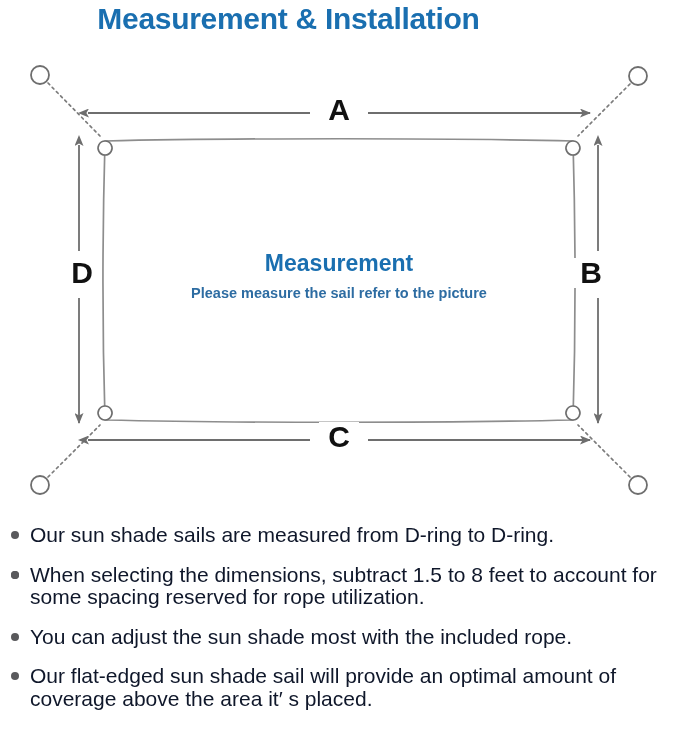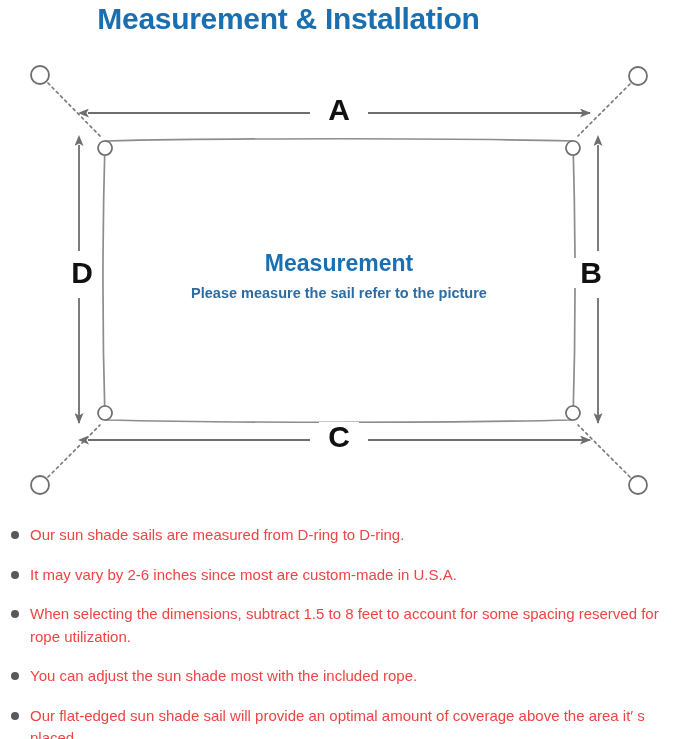--- a/index.html
+++ b/index.html
@@ -85,23 +85,23 @@
     position: absolute;
     left: 0;
     top: 524px;
     width: 679px;
   }
   .note {
     position: relative;
     padding-left: 30px;
     padding-right: 4px;
     margin-bottom: 17px;
-    font-size: 15px;
+    font-size: 21px;
     line-height: 22.5px;
-    color: #ef4444;
+    color: #0f172a;
   }
   .note:last-child { margin-bottom: 0; }
   .note .dot {
     position: absolute;
     left: 11px;
     top: 7px;
     width: 8px;
     height: 8px;
     border-radius: 50%;
     background: #59595c;
@@ -178,21 +178,20 @@
   </div>
 </div>
 
 <div id="notes">
   <div class="note">
     <span class="dot"></span>
     <span>Our sun shade sails are measured from D-ring to D-ring.</span>
   </div>
   <div class="note">
     <span class="dot"></span>
-    <span>It may vary by 2-6 inches since most are custom-made in U.S.A.</span>
   </div>
   <div class="note">
     <span class="dot"></span>
     <span>When selecting the dimensions, subtract 1.5 to 8 feet to account for some spacing reserved for rope utilization.</span>
   </div>
   <div class="note">
     <span class="dot"></span>
     <span>You can adjust the sun shade most with the included rope.</span>
   </div>
   <div class="note">

